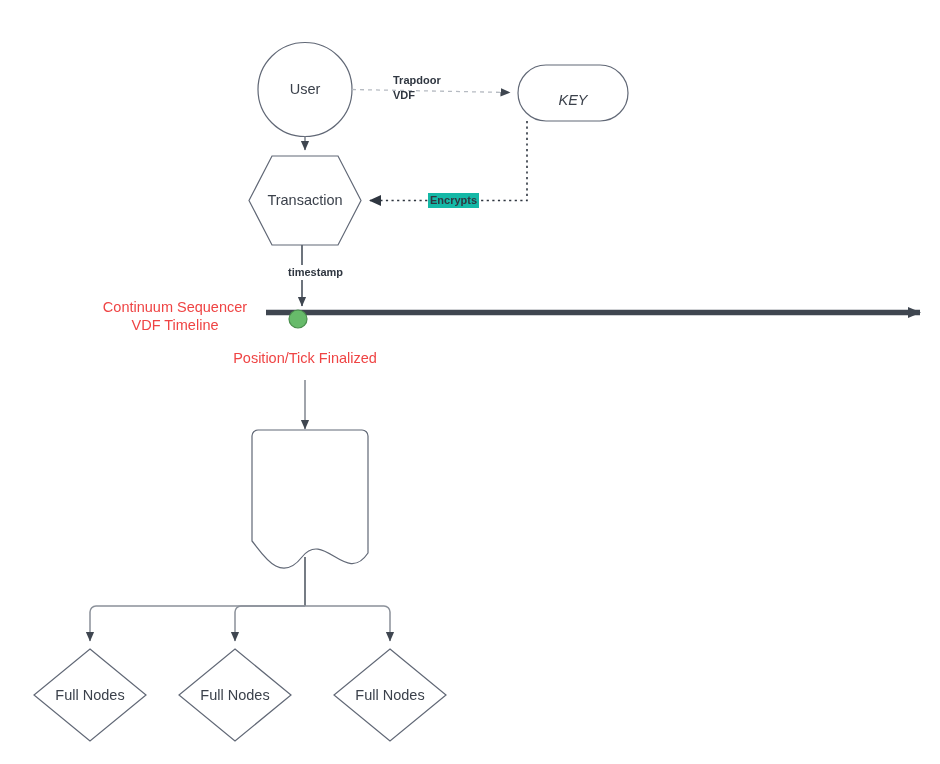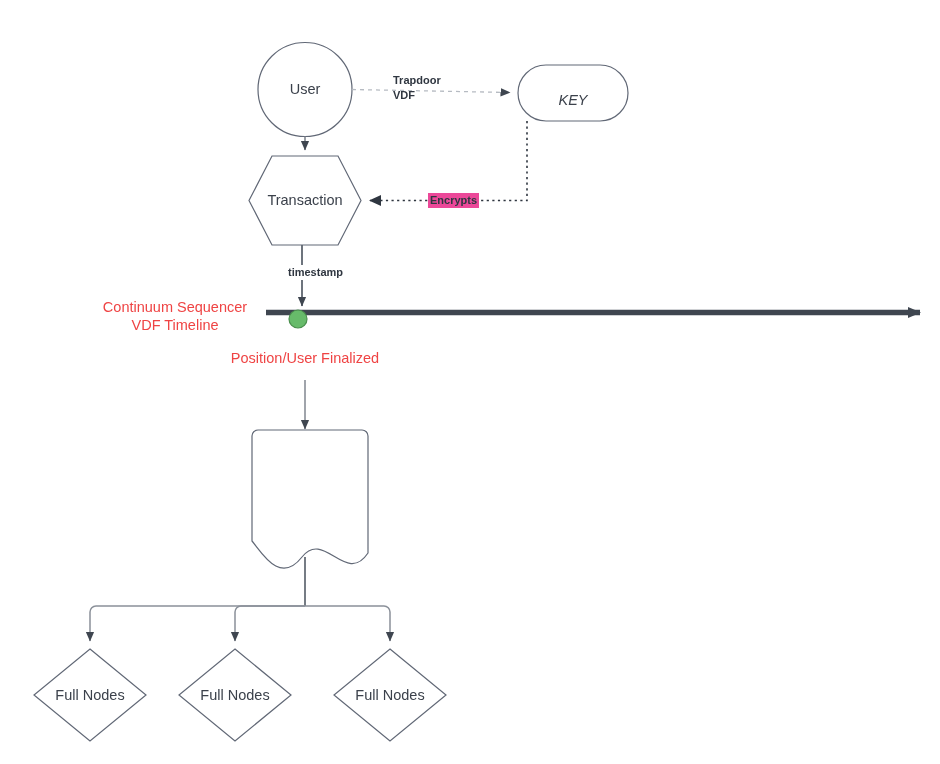--- a/index.html
+++ b/index.html
@@ -118,22 +118,22 @@
 
   <div class="node-label" style="left:40px; top:687px; width:100px;">Full Nodes</div>
 
   <div class="node-label" style="left:185px; top:687px; width:100px;">Full Nodes</div>
 
   <div class="node-label" style="left:340px; top:687px; width:100px;">Full Nodes</div>
 
   <div class="edge-label" style="left:393px; top:73px; text-align:left;">Trapdoor
 VDF</div>
 
-  <div class="edge-label" style="left:428px; top:193px; background:#ec4899; padding:0 2px;">Encrypts</div>
+  <div class="edge-label" style="left:428px; top:193px; background:#14b8a6; padding:0 2px;">Encrypts</div>
 
   <div class="edge-label" style="left:286px; top:265px; background:#ffffff; padding:0 2px;">timestamp</div>
 
   <div class="plain-label" style="left:80px; top:298px; width:190px;">Continuum Sequencer
 VDF Timeline</div>
 
-  <div class="plain-label" style="left:205px; top:349px; width:200px;">Position/User Finalized</div>
+  <div class="plain-label" style="left:205px; top:349px; width:200px;">Position/Tick Finalized</div>
 
 </div>
 
 </body></html>

